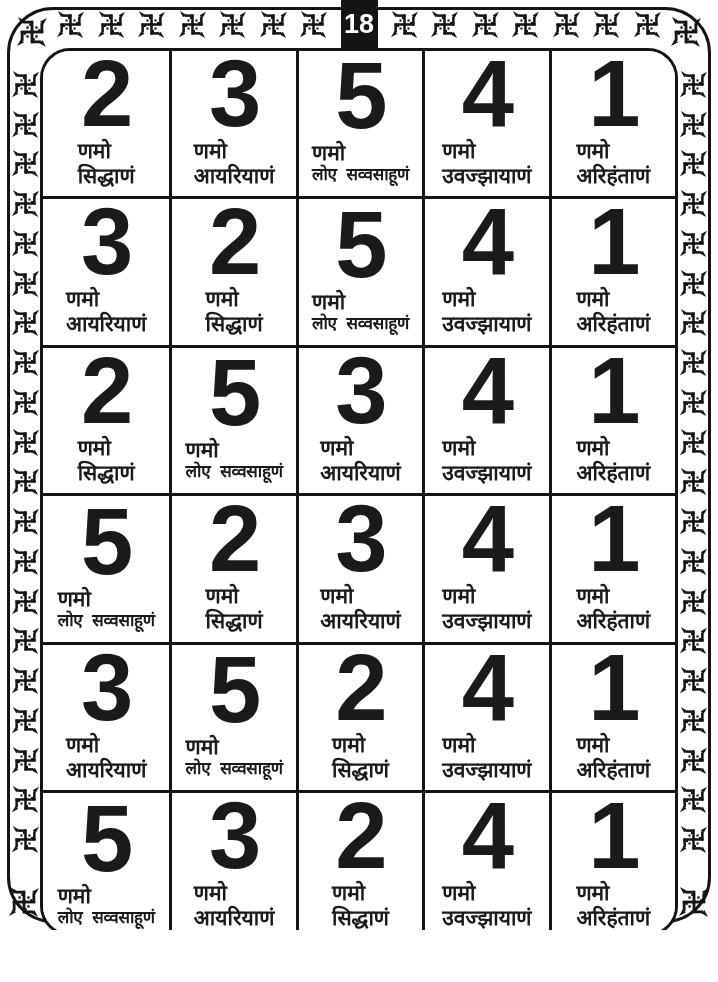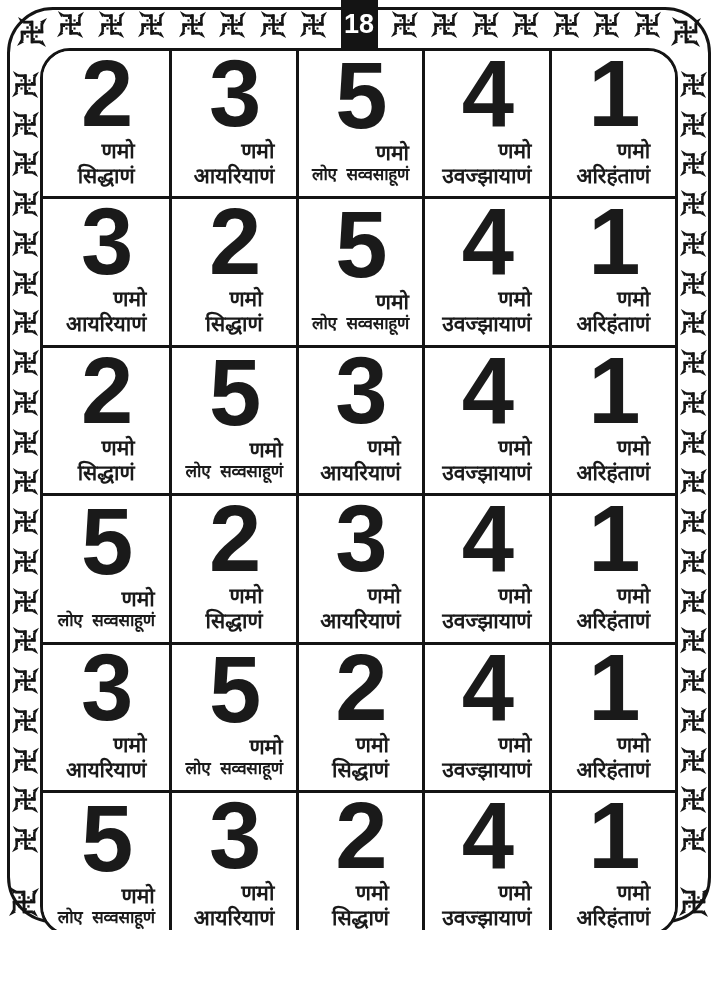--- a/index.html
+++ b/index.html
@@ -45,21 +45,21 @@
     display:flex;flex-direction:column;align-items:center;justify-content:center;
     padding:4px 2px 8px 2px;box-sizing:border-box;background:#fff;
   }
   .cell:nth-child(5n+1){border-left:none;}
   .cell:nth-child(-n+5){border-top:none;}
   .cell .num{
     font-family:"Liberation Sans",sans-serif;font-weight:700;
     font-size:94px;line-height:0.84;letter-spacing:-2px;color:#1a1a1a;
   }
   .cell .label{
-    margin-top:5px;text-align:right;font-weight:700;font-size:21px;line-height:1.18;
+    margin-top:5px;text-align:left;font-weight:700;font-size:21px;line-height:1.18;
     font-family:"DejaVu Sans",sans-serif;color:#1a1a1a;white-space:nowrap;
   }
   .cell .label .l2.long{font-size:17px;letter-spacing:-0.3px;font-family:Liberation Mono, monospace;}
   .cell .label span{display:block;}
 </style>
 </head>
 <body>
 
 <div class="page">
 

